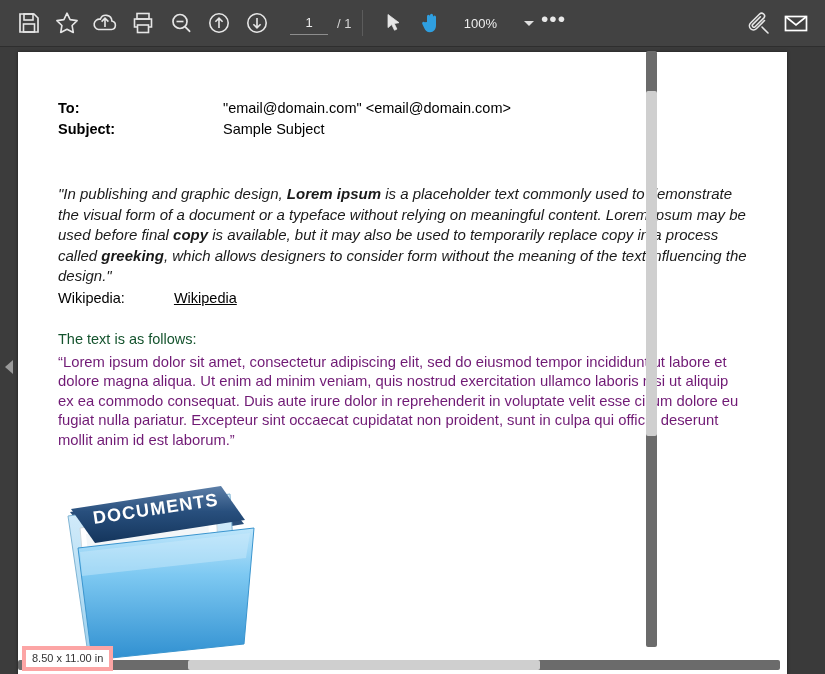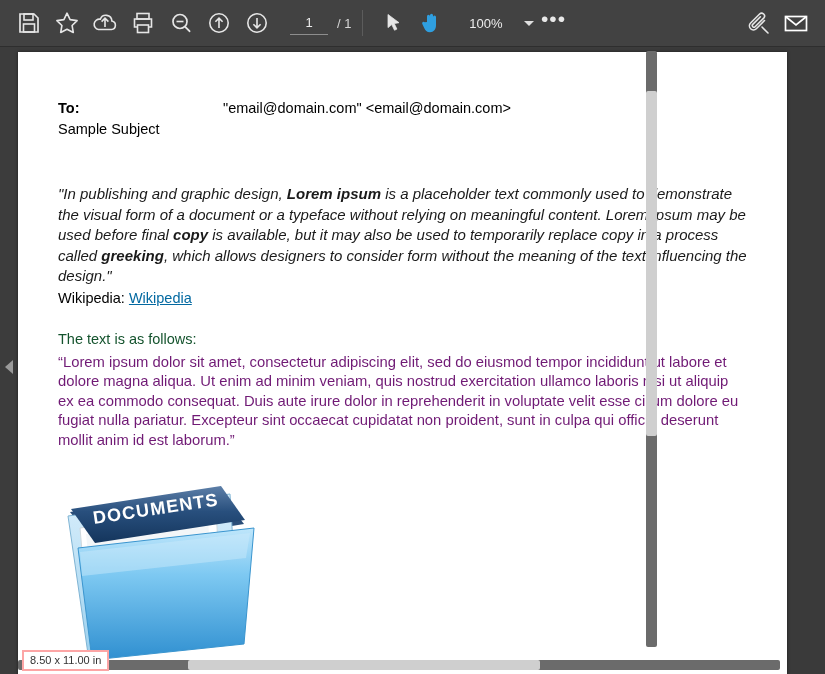--- a/index.html
+++ b/index.html
@@ -74,21 +74,21 @@
   .zoom-box {
     display: flex;
     align-items: center;
     margin-left: 6px;
     color: #ededed;
     font-size: 13px;
     cursor: pointer;
   }
   .zoom-value {
     min-width: 44px;
-    text-align: right;
+    text-align: center;
     padding-left: 2px;
   }
   .zoom-caret {
     margin-left: 22px;
     width: 0; height: 0;
     border-left: 5px solid transparent;
     border-right: 5px solid transparent;
     border-top: 5px solid #e0e0e0;
   }
   .dots {
@@ -147,22 +147,23 @@
   .para-italic b { font-weight: bold; font-style: italic; }
 
   .reference {
     font-size: 14.5px;
     line-height: 21px;
     font-style: normal;
     color: #000;
     margin-top: 1px;
   }
   .reference a {
-    color: #0369a1;
+    color: #000000;
     text-decoration: underline;
+    margin-left: 45px;
   }
 
   .para-lead {
     margin-top: 21px;
     font-size: 14.5px;
     line-height: 19px;
     color: #14532d;
   }
   .para-body {
     margin-top: 4px;
@@ -215,21 +216,21 @@
     width: 352px;
     height: 10px;
     background: #cfcfcf;
     border-radius: 2px;
   }
   .size-badge {
     position: absolute;
     bottom: 3px;
     left: 22px;
     background: #ffffff;
-    border: 2px solid #fca5a5;
+    border: 4px solid #fca5a5;
     color: #333;
     font-size: 11px;
     padding: 2px 6px 3px 6px;
   }
   .side-arrow {
     position: absolute;
     width: 0; height: 0;
     cursor: pointer;
   }
   .arrow-left {
@@ -354,20 +355,21 @@
   <div class="side-arrow arrow-right"></div>
 
   <div class="page-sheet">
     <div class="doc-content">
 
       <div class="hdr-row">
         <span class="hdr-label">To:</span>
         <span class="hdr-value">"email@domain.com" &lt;email@domain.com&gt;</span>
       </div>
       <div class="hdr-row">
+        <span class="hdr-label">Subject:</span>
         <span class="hdr-value">Sample Subject</span>
       </div>
 
       <div class="para-italic">
         <span>"In publishing and graphic design, </span><b>Lorem ipsum</b><span> is a placeholder text commonly used to demonstrate the visual form of a document or a typeface without relying on meaningful content. Lorem ipsum may be used before final </span><b>copy</b><span> is available, but it may also be used to temporarily replace copy in a process called </span><b>greeking</b><span>, which allows designers to consider form without the meaning of the text influencing the design."</span>
         <div class="reference">
           <span>Wikipedia: </span><a href="#">Wikipedia</a>
         </div>
       </div>
 

